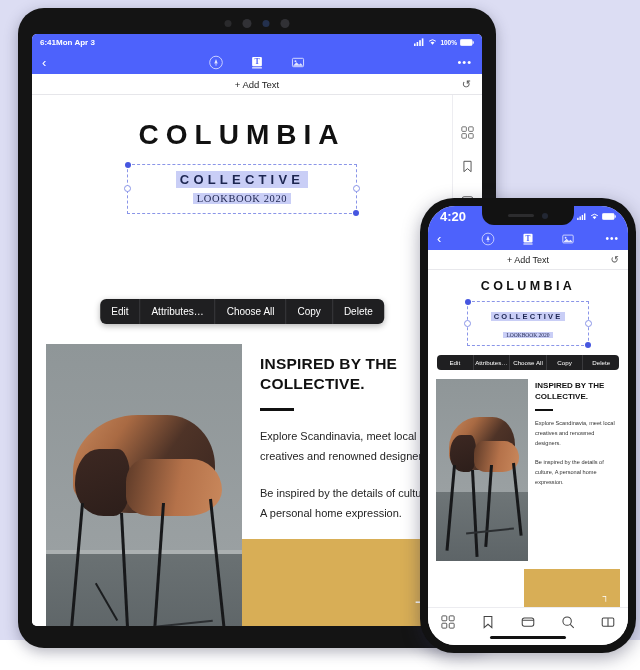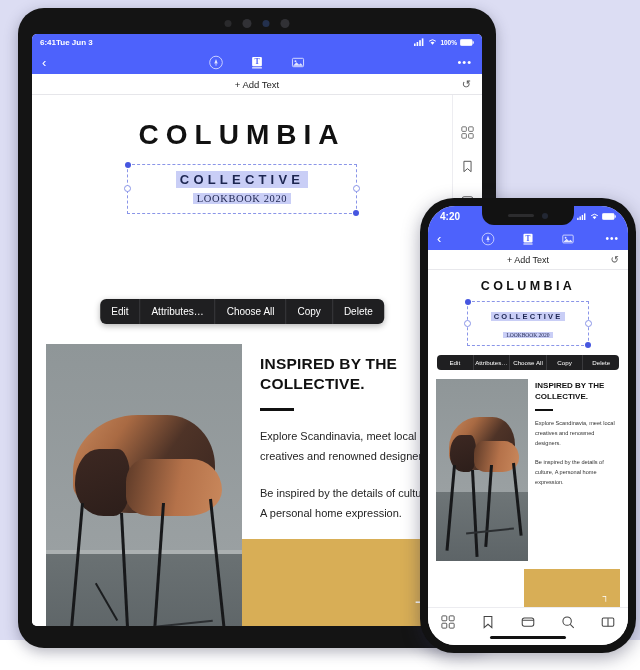--- a/index.html
+++ b/index.html
@@ -199,21 +199,21 @@
     width:92px; height:19px; background:#121212;
     border-radius:0 0 12px 12px; z-index:6;
     display:flex; align-items:center; justify-content:center; gap:8px;
   }
   .notch .spk { width:26px; height:3px; border-radius:2px; background:#2c2c2e; }
   .notch .fcam { width:6px; height:6px; border-radius:50%; background:#222733; }
 
   .p-status {
     height:21px; background:#4d62fc; color:#fff;
     display:flex; align-items:center; justify-content:space-between;
-    padding:0 12px; font-size:10px; font-weight:bold;
+    padding:0 12px; font-size:13px; font-weight:bold;
   }
   .p-status .right { display:flex; gap:3px; align-items:center; font-size:7px; }
   .p-toolbar {
     height:23px; background:#4d62fc; color:#fff;
     display:flex; align-items:center; padding:0 9px; position:relative;
   }
   .p-tools {
     position:absolute; left:50%; transform:translateX(-50%);
     display:flex; gap:26px; align-items:center;
   }
@@ -291,21 +291,21 @@
       <div class="cam"></div>
       <div class="cam big"></div>
       <div class="cam lens"></div>
       <div class="cam big"></div>
     </div>
 
     <div class="tablet-screen">
 
       <div class="t-status">
         <div>
-          <span>6:41</span><span>Tue Jun 3</span>
+          <span>6:41</span><span>Mon Apr 3</span>
         </div>
         <div class="right">
           <svg width="11" height="8" viewBox="0 0 11 8">
             <rect x="0" y="5.5" width="1.6" height="2.5" fill="#fff"></rect>
             <rect x="2.6" y="4" width="1.6" height="4" fill="#fff"></rect>
             <rect x="5.2" y="2.2" width="1.6" height="5.8" fill="#fff"></rect>
             <rect x="7.8" y="0.4" width="1.6" height="7.6" fill="#fff"></rect>
           </svg>
           <svg width="9" height="8" viewBox="0 0 12 9">
             <path d="M6 8.2 L3.4 5.3a3.9 3.9 0 0 1 5.2 0z" fill="#fff"></path>

